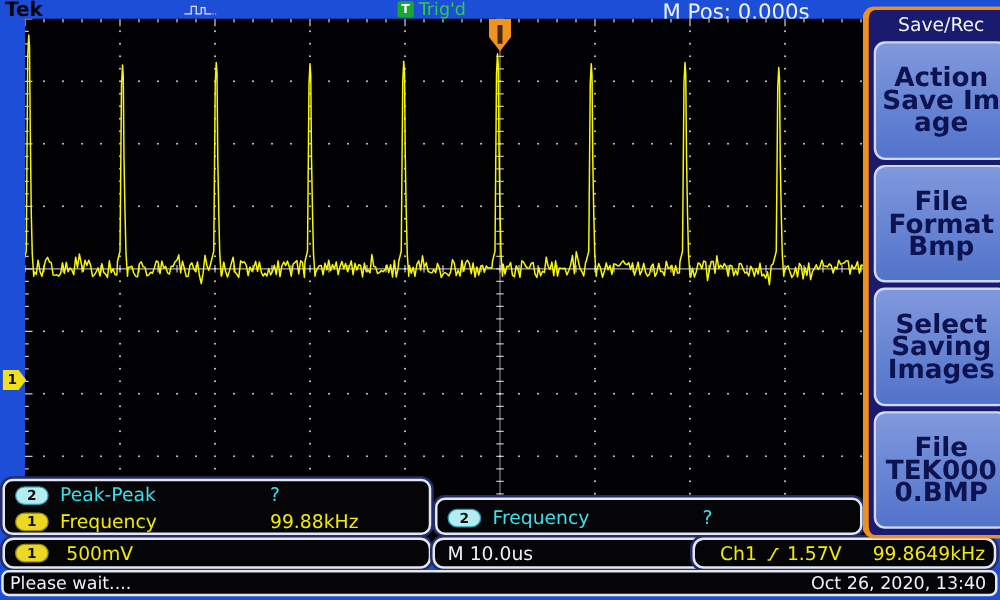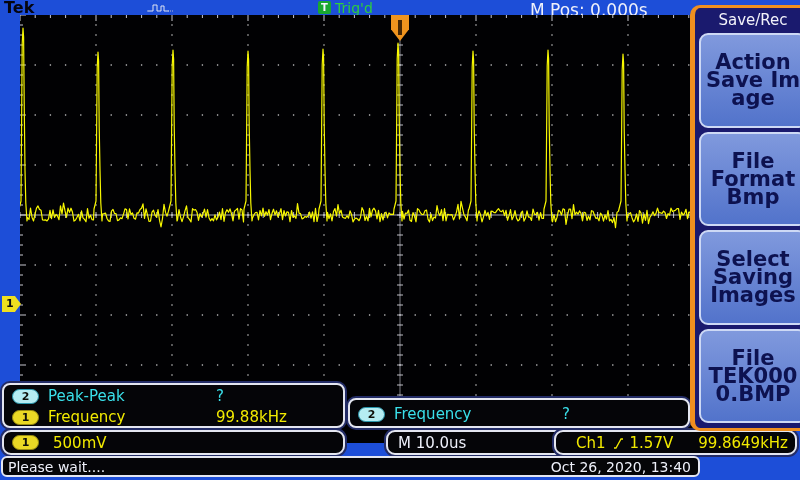--- a/index.html
+++ b/index.html
@@ -50,30 +50,30 @@
   .m-label{position:absolute;left:44px;top:1px;font-size:15px;}
   .m-value{position:absolute;left:212px;top:1px;font-size:15px;}
   .c1{color:#f2ea00;}
   .c2{color:#3ae0ea;}
   .cw{color:#eef0fa;}
   #meas1{left:2px;top:383px;width:343px;height:45px;padding-top:1px;}
   #meas2{left:348px;top:398px;width:342px;height:30px;padding-top:4px;}
   .setbox{position:absolute;top:430px;height:25px;background:#050508;border:2px solid #e4e6f0;
     border-radius:9px;z-index:5;display:flex;align-items:center;box-shadow:0 0 0 2px #232c66;}
   #setA{left:2px;width:343px;}
-  #setB{left:346px;width:224px;margin-left:40px;}
+  #setB{left:346px;width:224px;}
   #setC{left:554px;width:243px;padding-left:12px;}
   .setbox .badge{position:static;margin-left:8px;flex:none;}
   .set-text{font-size:15px;margin-left:14px;}
   #setB .set-text{margin-left:10px;}
   #setC .set-text{margin-left:8px;}
   .slope-icon{margin-left:7px;flex:none;}
   .trig-freq{margin-left:auto;margin-right:7px;font-size:15px;}
   
-  .statusbar{position:absolute;left:1px;top:456px;width:699px;height:21px;background:#050508;
+  .statusbar{position:absolute;left:1px;top:456px;width:797px;height:21px;background:#050508;
     border:2px solid #e4e6f0;border-radius:6px;z-index:5;display:flex;align-items:center;
     justify-content:space-between;font-size:14px;color:#eef0fa;padding:0 7px 0 5px;}
 </style>
 </head>
 <body>
 
 <div class="stage">
 
   <div class="topbar">
     <span class="tek">Tek</span>

